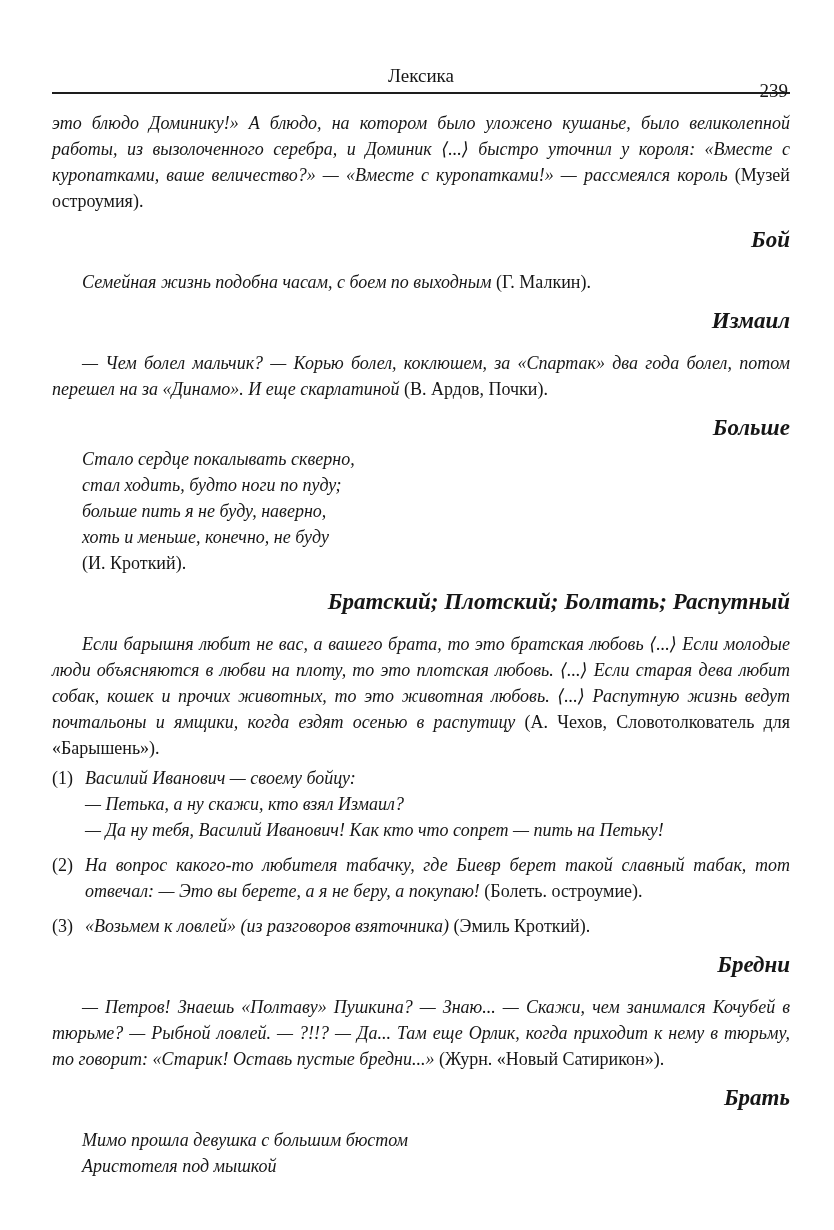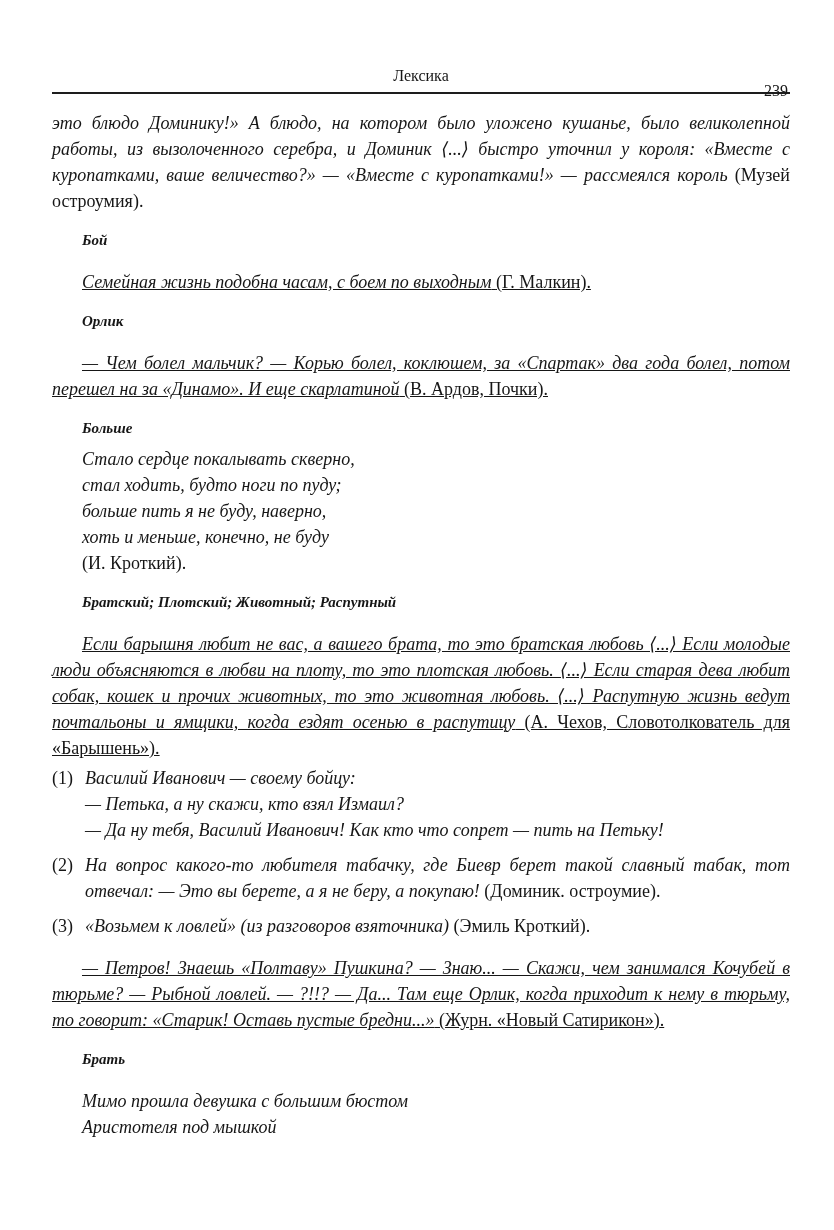--- a/index.html
+++ b/index.html
@@ -3,32 +3,33 @@
 <meta charset="utf-8">
 <style>
   html,body{margin:0;padding:0;background:#e9e9e9;}
   body{width:834px;height:1230px;overflow:hidden;}
   .page{
     box-sizing:border-box;width:834px;height:1230px;background:#ffffff;
     padding:64px 44px 0 52px;
     font-family:"Liberation Serif","DejaVu Serif",serif;
     color:#161616;font-size:18px;line-height:26px;
   }
-  .running-head{position:relative;height:24px;font-size:16px;line-height:24px;}
+  .running-head{position:relative;height:24px;font-size:19px;line-height:24px;}
   .running-title{position:absolute;left:0;right:0;text-align:center;}
   .running-pageno{position:absolute;right:2px;top:15px;}
   .head-rule{border-bottom:2.5px solid #1d1d1d;margin-top:4px;}
   .content{margin-top:13px;}
   .it{font-style:italic;}
   .rm{font-style:normal;}
   p.quote{margin:16px 0 3px;text-align:justify;}
-  .indent{text-indent:30px;text-decoration:underline;}
+  .indent{text-indent:30px;}
   .headword{
-    font-style:italic;font-weight:bold;font-size:15px;line-height:26px;
+    font-style:italic;font-weight:bold;font-size:23px;line-height:26px;
     margin:13px 0 5px 30px;
+    text-align:right;
   }
   .pre{white-space:pre-line;}
   .poem{padding-left:30px;margin:0 0 3px;}
   .entry{margin:0 0 4px;}
   .numlist{margin:2px 0 0;}
   .numitem{display:flex;margin:0 0 9px;}
   .num{flex:0 0 33px;font-style:normal;}
   .numbody{flex:1;text-align:justify;}
 </style>
 </head>
@@ -47,61 +48,62 @@
     <section class="entry">
       <p class="quote"><span class="it">это блюдо Доминику!» А блюдо, на котором было уложено кушанье, было великолепной работы, из вызолоченного серебра, и Доминик ⟨...⟩ быстро уточнил у короля: «Вместе с куропатками, ваше величество?» — «Вместе с куропатками!» — рассмеялся король</span> <span class="rm">(Музей остроумия).</span></p>
     </section>
 
     <section class="entry">
       <h3 class="headword">Бой</h3>
       <p class="quote indent"><span class="it">Семейная жизнь подобна часам, с боем по выходным</span> <span class="rm">(Г. Малкин).</span></p>
     </section>
 
     <section class="entry">
-      <h3 class="headword">Орлик</h3>
+      <h3 class="headword">Измаил</h3>
       <p class="quote indent"><span class="it">— Чем болел мальчик? — Корью болел, коклюшем, за «Спартак» два года болел, потом перешел на за «Динамо». И еще скарлатиной</span> <span class="rm">(В. Ардов, Почки).</span></p>
     </section>
 
 
     <section class="entry">
       <h3 class="headword">Больше</h3>
       <div class="quote poem">
         <div class="it pre">Стало сердце покалывать скверно,
 стал ходить, будто ноги по пуду;
 больше пить я не буду, наверно,
 хоть и меньше, конечно, не буду</div>
         <div class="rm">(И. Кроткий).</div>
       </div>
     </section>
 
     <section class="entry">
-      <h3 class="headword">Братский; Плотский; Животный; Распутный</h3>
+      <h3 class="headword">Братский; Плотский; Болтать; Распутный</h3>
       <p class="quote indent"><span class="it">Если барышня любит не вас, а вашего брата, то это братская любовь ⟨...⟩ Если молодые люди объясняются в любви на плоту, то это плотская любовь. ⟨...⟩ Если старая дева любит собак, кошек и прочих животных, то это животная любовь. ⟨...⟩ Распутную жизнь ведут почтальоны и ямщики, когда ездят осенью в распутицу</span> <span class="rm">(А. Чехов, Словотолкователь для «Барышень»).</span></p>
     </section>
 
     <section class="entry">
       <div class="numlist">
         <div class="numitem">
           <span class="num rm">(1)</span>
           <div class="numbody it pre">Василий Иванович — своему бойцу:
 — Петька, а ну скажи, кто взял Измаил?
 — Да ну тебя, Василий Иванович! Как кто что сопрет — пить на Петьку!</div>
         </div>
         <div class="numitem">
           <span class="num rm">(2)</span>
-          <div class="numbody"><span class="it">На вопрос какого-то любителя табачку, где Биевр берет такой славный табак, тот отвечал: — Это вы берете, а я не беру, а покупаю!</span> <span class="rm">(Доминик. остроумие).</span></div>
+          <div class="numbody"><span class="it">На вопрос какого-то любителя табачку, где Биевр берет такой славный табак, тот отвечал: — Это вы берете, а я не беру, а покупаю!</span> <span class="rm">(Болеть. остроумие).</span></div>
         </div>
         <div class="numitem">
           <span class="num rm">(3)</span>
           <div class="numbody"><span class="it">«Возьмем к ловлей» (из разговоров взяточника)</span> <span class="rm">(Эмиль Кроткий).</span></div>
         </div>
       </div>
     </section>
 
     <section class="entry">
+      <h3 class="headword">Бредни</h3>
       <p class="quote indent"><span class="it">— Петров! Знаешь «Полтаву» Пушкина? — Знаю... — Скажи, чем занимался Кочубей в тюрьме? — Рыбной ловлей. — ?!!? — Да... Там еще Орлик, когда приходит к нему в тюрьму, то говорит: «Старик! Оставь пустые бредни...»</span> <span class="rm">(Журн. «Новый Сатирикон»).</span></p>
     </section>
 
     <section class="entry">
       <h3 class="headword">Брать</h3>
       <p class="quote poem"><span class="it pre">Мимо прошла девушка с большим бюстом
 Аристотеля под мышкой</span> </p>
     </section>
 
   </div>

